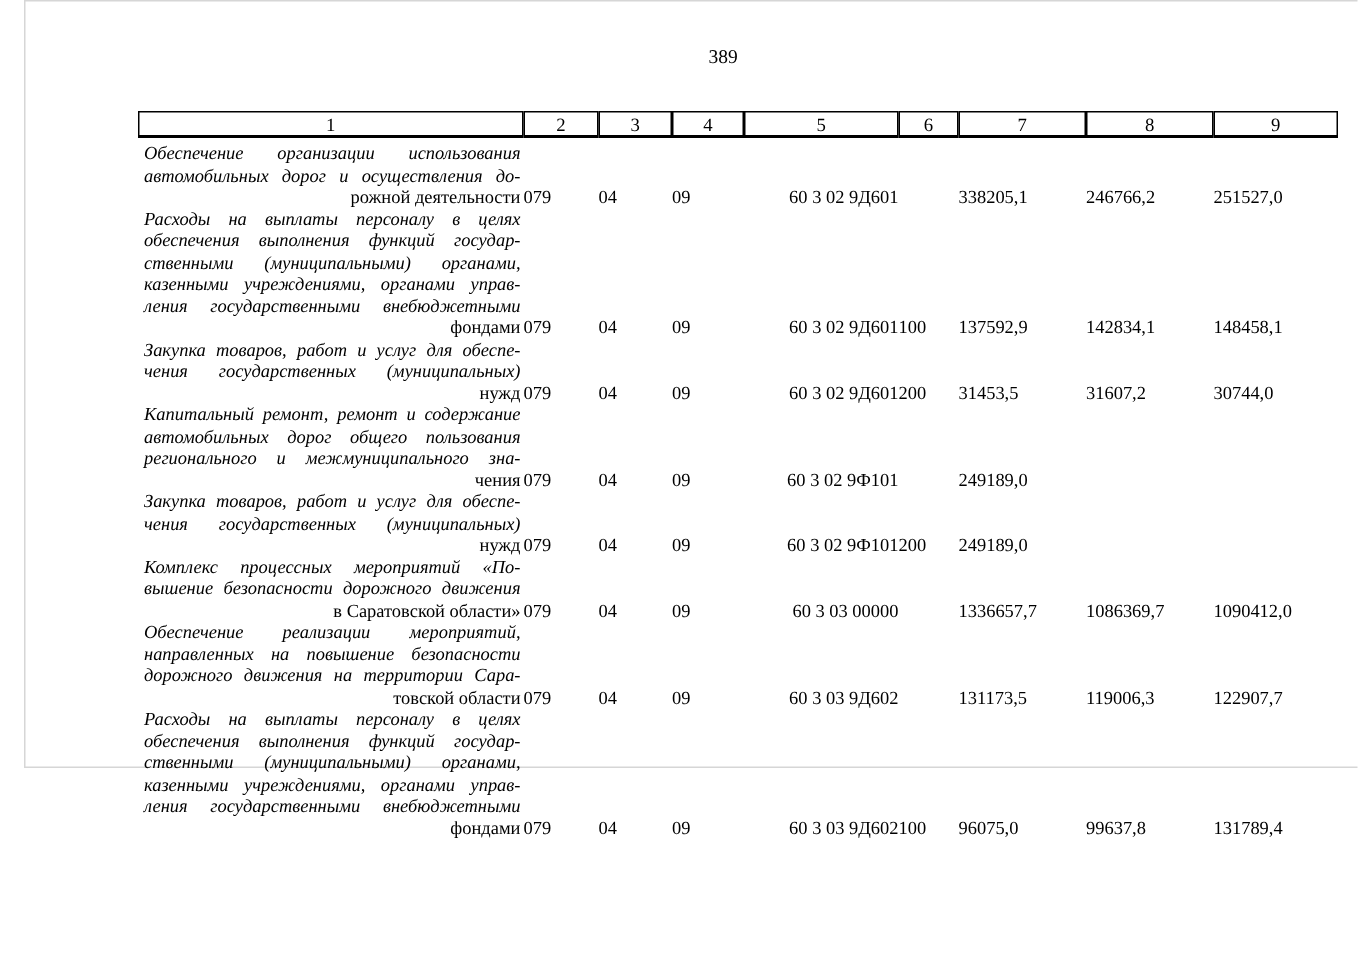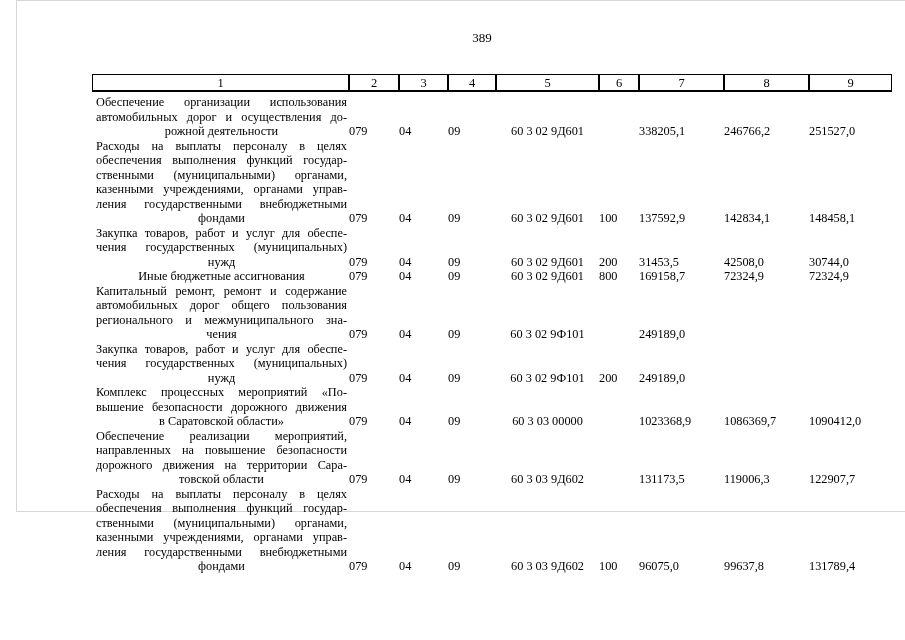--- a/index.html
+++ b/index.html
@@ -46,24 +46,24 @@
     vertical-align: middle;
   }
   tbody td {
     vertical-align: bottom;
     padding: 0;
     font-size: 12.3px;
     line-height: 14.5px;
   }
   tbody tr:first-child td { padding-top: 3px; }
   td.desc { padding-left: 4px; padding-right: 2px; text-align: left; }
-  td.desc .jl { text-align: justify; text-align-last: justify; }
-  td.desc .ll { text-align: center; }
+  td.desc .jl { text-align: justify; text-align-last: justify; font-style: italic; }
+  td.desc .ll { text-align: right; }
   td.c-center { }
-  td.c-code { text-align: center; white-space: nowrap; }
+  td.c-code { text-align: right; white-space: nowrap; }
   td.c-num { text-align: left; padding-right: 3px; white-space: nowrap; }
 </style>
 </head>
 <body>
 
 <div class="page">
   <div class="page-number">389</div>
   <table class="budget-table">
     <colgroup>
       <col style="width:257px">
@@ -128,35 +128,22 @@
             <div class="jl">Закупка товаров, работ и услуг для обеспе-</div>
             <div class="jl">чения государственных (муниципальных)</div>
             <div class="ll">нужд</div>
           </td>
           <td class="c-center">079</td>
           <td class="c-center">04</td>
           <td class="c-center">09</td>
           <td class="c-code">60 3 02 9Д601</td>
           <td class="c-center">200</td>
           <td class="c-num">31453,5</td>
-          <td class="c-num">42508,0</td>
+          <td class="c-num">31607,2</td>
           <td class="c-num">30744,0</td>
-        </tr>
-        <tr>
-          <td class="desc">
-            <div class="ll">Иные бюджетные ассигнования</div>
-          </td>
-          <td class="c-center">079</td>
-          <td class="c-center">04</td>
-          <td class="c-center">09</td>
-          <td class="c-code">60 3 02 9Д601</td>
-          <td class="c-center">800</td>
-          <td class="c-num">169158,7</td>
-          <td class="c-num">72324,9</td>
-          <td class="c-num">72324,9</td>
         </tr>
         <tr>
           <td class="desc">
             <div class="jl">Капитальный ремонт, ремонт и содержание</div>
             <div class="jl">автомобильных дорог общего пользования</div>
             <div class="jl">регионального и межмуниципального зна-</div>
             <div class="ll">чения</div>
           </td>
           <td class="c-center">079</td>
           <td class="c-center">04</td>
@@ -186,21 +173,21 @@
           <td class="desc">
             <div class="jl">Комплекс процессных мероприятий «По-</div>
             <div class="jl">вышение безопасности дорожного движения</div>
             <div class="ll">в Саратовской области»</div>
           </td>
           <td class="c-center">079</td>
           <td class="c-center">04</td>
           <td class="c-center">09</td>
           <td class="c-code">60 3 03 00000</td>
           <td class="c-center"></td>
-          <td class="c-num">1023368,9</td>
+          <td class="c-num">1336657,7</td>
           <td class="c-num">1086369,7</td>
           <td class="c-num">1090412,0</td>
         </tr>
         <tr>
           <td class="desc">
             <div class="jl">Обеспечение реализации мероприятий,</div>
             <div class="jl">направленных на повышение безопасности</div>
             <div class="jl">дорожного движения на территории Сара-</div>
             <div class="ll">товской области</div>
           </td>

